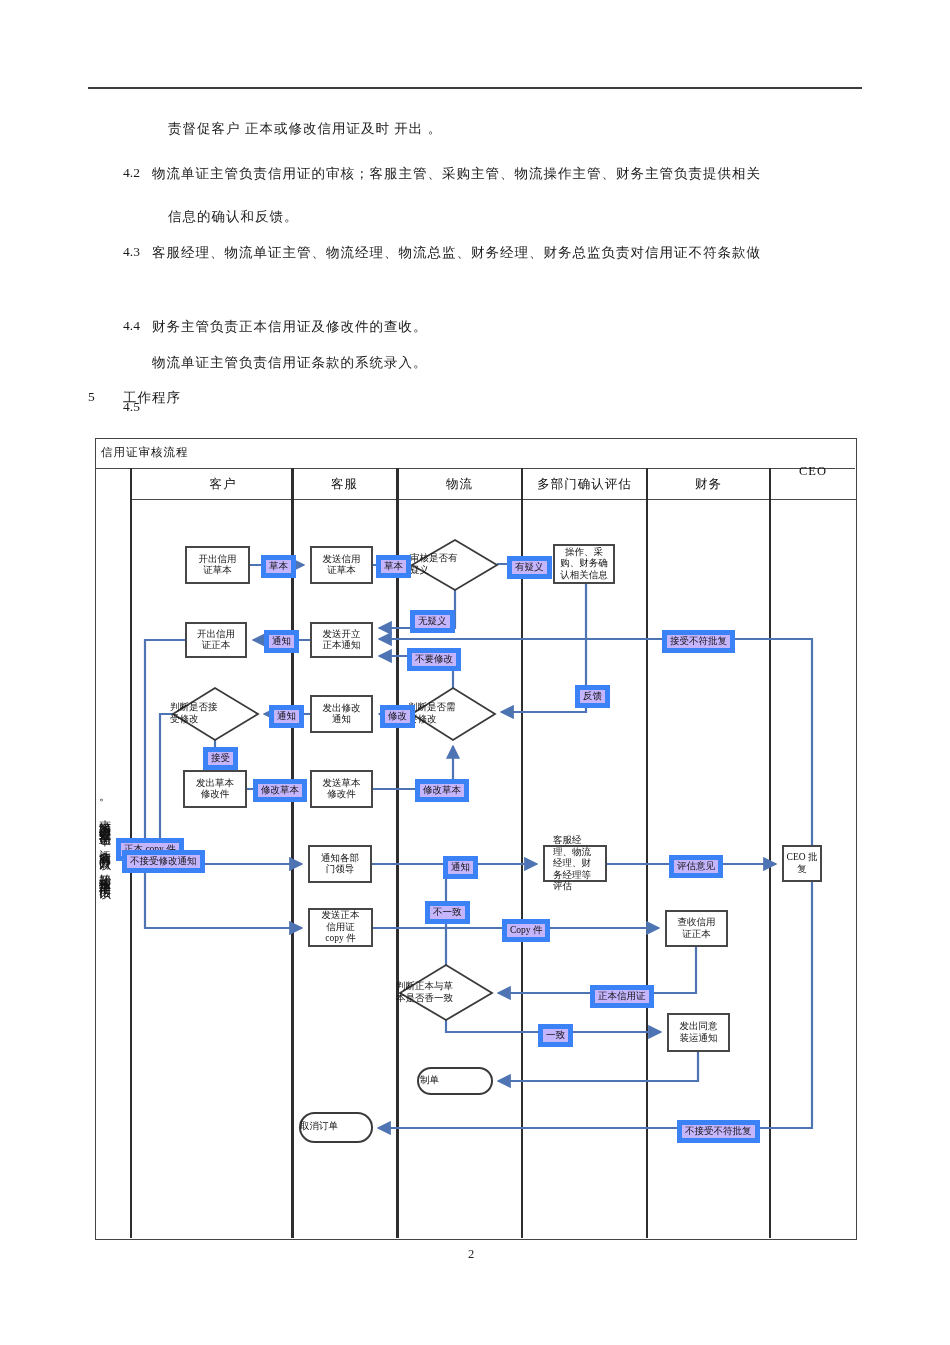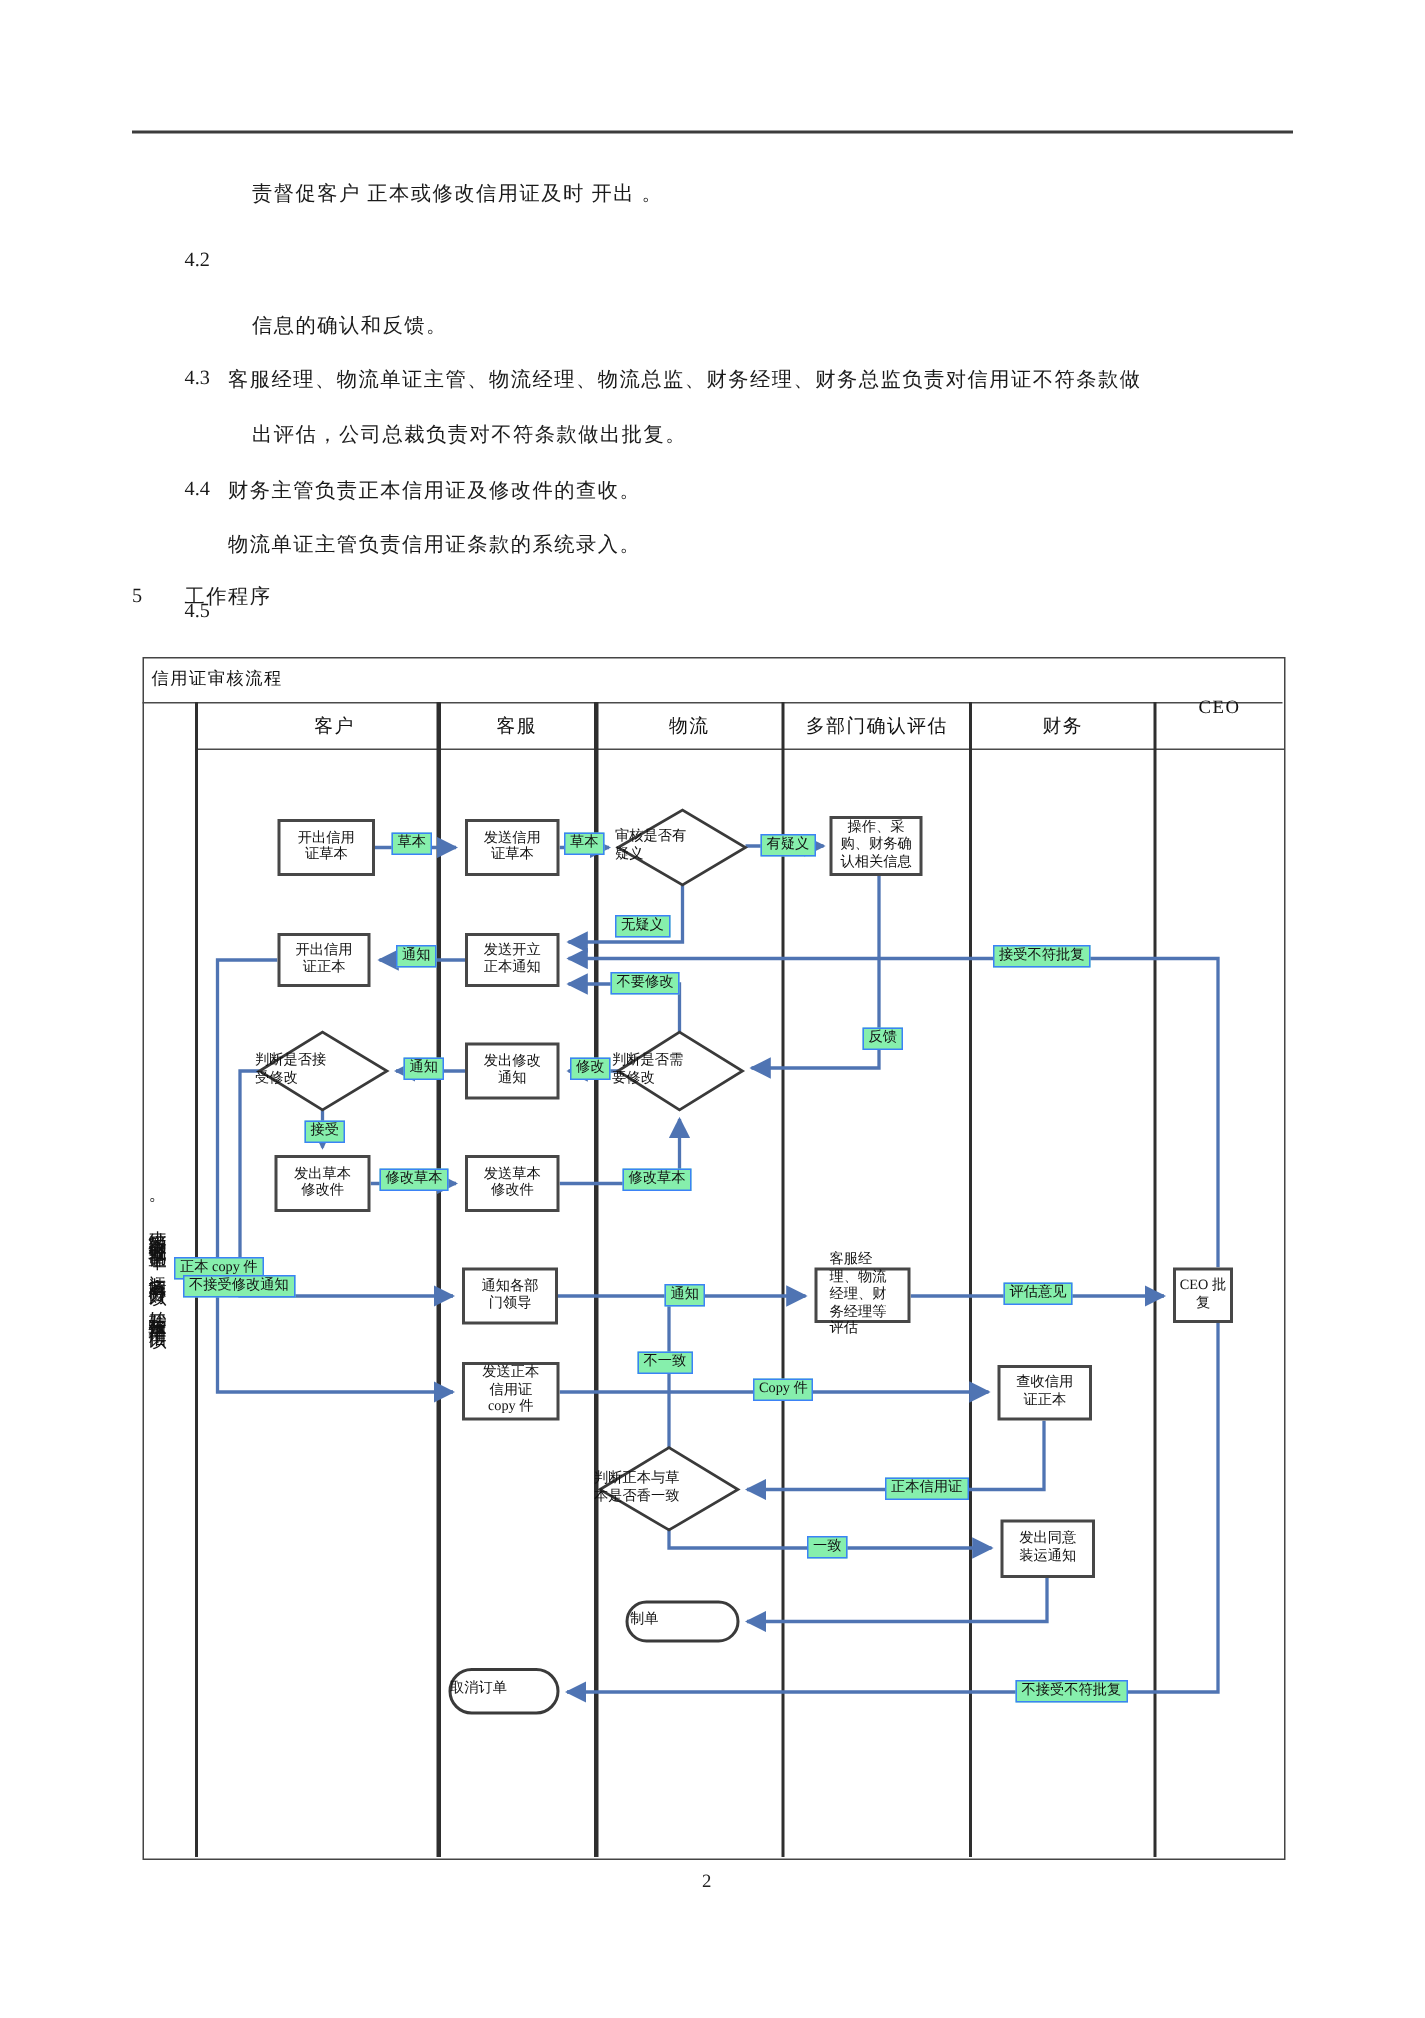--- a/index.html
+++ b/index.html
@@ -13,42 +13,42 @@
   .tbl-border{border:1px solid #444;}
   .hline{background:#4a4a4a;height:1px;}
   .vlane{background:#2e2e2e;width:2px;}
   .vlane.thick{width:3px;}
   .lane-head{font-size:12.5px;letter-spacing:1px;text-align:center;color:#111;}
   .fc-title{font-size:11.5px;letter-spacing:1px;color:#111;}
   
   .node{border:2px solid #474747;background:#fff;display:flex;align-items:center;justify-content:center;
         text-align:center;font-size:9.5px;line-height:11.5px;white-space:pre-line;color:#111;box-sizing:border-box;}
   .freetext{text-align:left;font-size:9.5px;line-height:11.5px;white-space:pre-line;color:#111;}
-  .elabel{background:#86efac;border:1px solid #3b82f6;font-size:9.5px;line-height:11px;padding:1px 3px;
+  .elabel{background:#c4b5fd;border:5px solid #3b82f6;font-size:9.5px;line-height:11px;padding:1px 3px;
           white-space:nowrap;color:#111;}
   .sidetext{writing-mode:vertical-rl;text-orientation:upright;font-size:12px;line-height:16px;
             letter-spacing:1.5px;color:#111;}
   .pagenum{font-size:12.5px;color:#222;}
   svg{position:absolute;left:0;top:0;}
 </style>
 </head>
 <body>
 
 <div class="page">
 
   <div class="abs rule" style="left:88px;top:87px;width:774px;height:2px;"></div>
 
   <div class="abs doc-line" style="left:168px;top:120px;">责督促客户 正本或修改信用证及时    开出 。</div>
 
   <div class="abs doc-num" style="left:123px;top:165px;">4.2</div>
+  <div class="abs doc-line" style="left:152px;top:165px;">物流单证主管负责信用证的审核；客服主管、采购主管、物流操作主管、财务主管负责提供相关</div>
   <div class="abs doc-line" style="left:168px;top:208px;">信息的确认和反馈。</div>
 
   <div class="abs doc-num" style="left:123px;top:244px;">4.3</div>
   <div class="abs doc-line" style="left:152px;top:244px;">客服经理、物流单证主管、物流经理、物流总监、财务经理、财务总监负责对信用证不符条款做</div>
-  <div class="abs doc-line" style="left:168px;top:281px;">出评估，公司总裁负责对不符条款做出批复。</div>
 
   <div class="abs doc-num" style="left:123px;top:318px;">4.4</div>
   <div class="abs doc-line" style="left:152px;top:318px;">财务主管负责正本信用证及修改件的查收。</div>
 
   <div class="abs doc-num" style="left:123px;top:354px;margin-top:45px;">4.5</div>
   <div class="abs doc-line" style="left:152px;top:354px;">物流单证主管负责信用证条款的系统录入。</div>
 
   <div class="abs doc-num" style="left:88px;top:389px;">5</div>
   <div class="abs doc-line" style="left:123px;top:389px;">工作程序</div>
 

